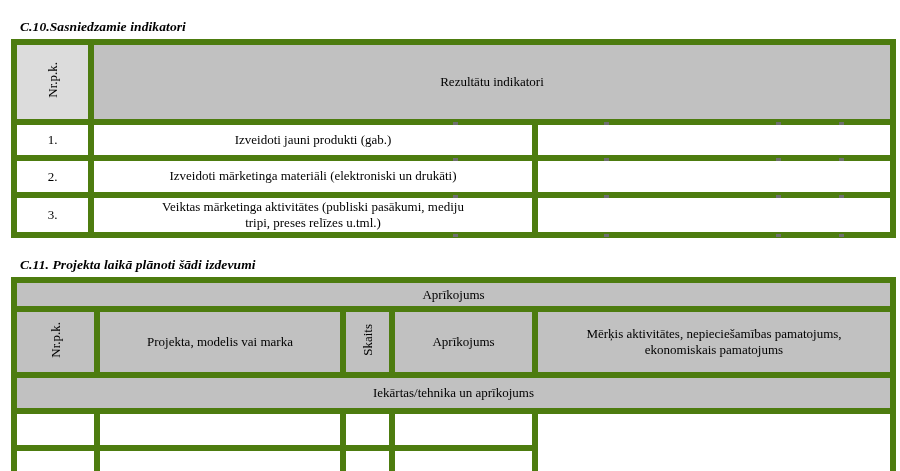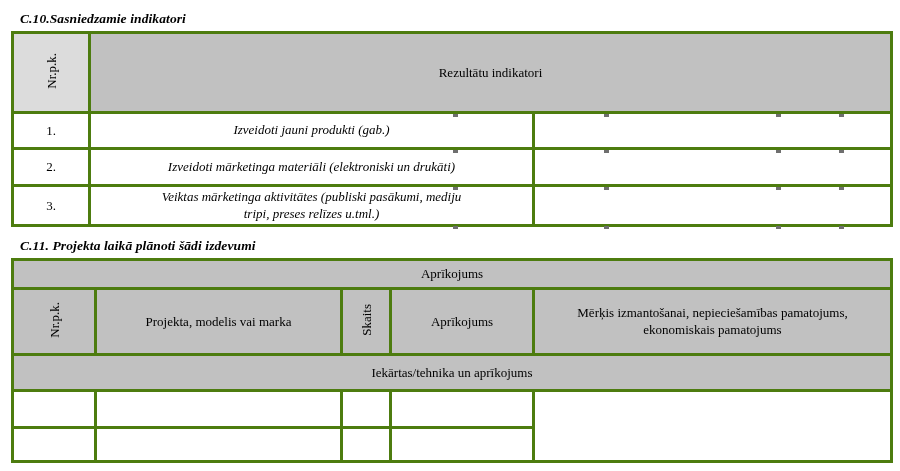--- a/index.html
+++ b/index.html
@@ -3,38 +3,38 @@
 <meta charset="utf-8">
 <style>
   html,body{margin:0;padding:0;}
   body{
     width:900px;height:471px;background:#ffffff;color:#000;
     font-family:"Liberation Serif","DejaVu Serif",serif;
     position:relative;overflow:hidden;
   }
   .heading{
     font-size:13.5px;font-weight:bold;font-style:italic;
-    margin:4px 0 0 20px;letter-spacing:.1px;
+    margin:12px 0 0 20px;letter-spacing:.1px;
   }
   #c10-heading{padding-top:7px;}
   #c11-heading{padding-top:7px;}
   .doc-table{
     border-collapse:collapse;table-layout:fixed;
     margin-left:11px;margin-top:4px;
     border:2px solid #6e6e6e;
   }
   .doc-table th,.doc-table td{
-    border:3px solid #4d7c0f;
+    border:6px solid #4d7c0f;
     font-size:13px;font-weight:normal;
     padding:0;vertical-align:middle;text-align:center;
     overflow:hidden;
   }
   .fill{background:#c1c1c1;}
   .fill-light{background:#dcdcdc;}
-  .cell-left{text-align:left;padding:2px 6px 2px 12px;line-height:1.25;font-style:italic;}
+  .cell-left{text-align:left;padding:2px 6px 2px 12px;line-height:1.25;}
   .pre{white-space:pre-line;line-height:1.25;}
   .bold{font-weight:bold;margin-top:44px;}
   .vtext{
     writing-mode:vertical-rl;transform:rotate(180deg);
     display:inline-block;line-height:1;white-space:nowrap;
     font-size:13px;
   }
   .tbl-wrap{position:relative;}
   .tick{
     position:absolute;width:5px;height:3px;background:#6f6f6f;
@@ -114,21 +114,21 @@
   </tr>
   <tr style="height:66px">
     <th class="fill">
       <span class="vtext">Nr.p.k.</span>
     </th>
     <th class="fill">Projekta, modelis vai marka</th>
     <th class="fill">
       <span class="vtext">Skaits</span>
     </th>
     <th class="fill">Aprīkojums</th>
-    <th class="fill pre">Mērķis izmantošanai, nepieciešamības pamatojums,
+    <th class="fill pre">Mērķis aktivitātes, nepieciešamības pamatojums,
 ekonomiskais pamatojums</th>
   </tr>
   <tr style="height:36px">
     <th class="fill" colspan="5">Iekārtas/tehnika un aprīkojums</th>
   </tr>
   <tr style="height:37px">
     <td></td>
     <td></td>
     <td></td>
     <td></td>

